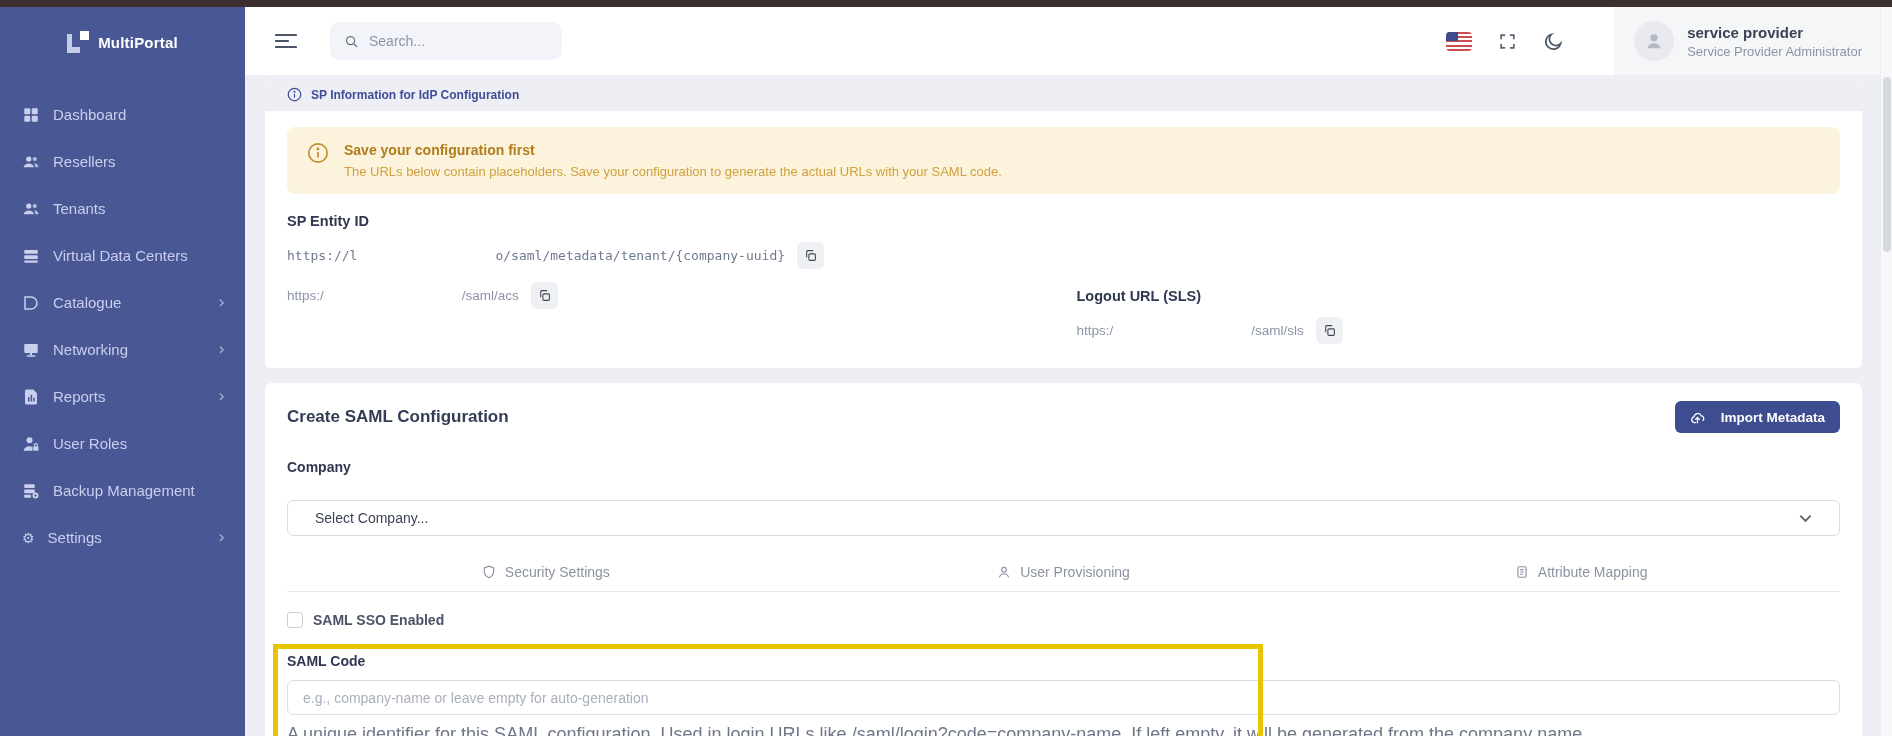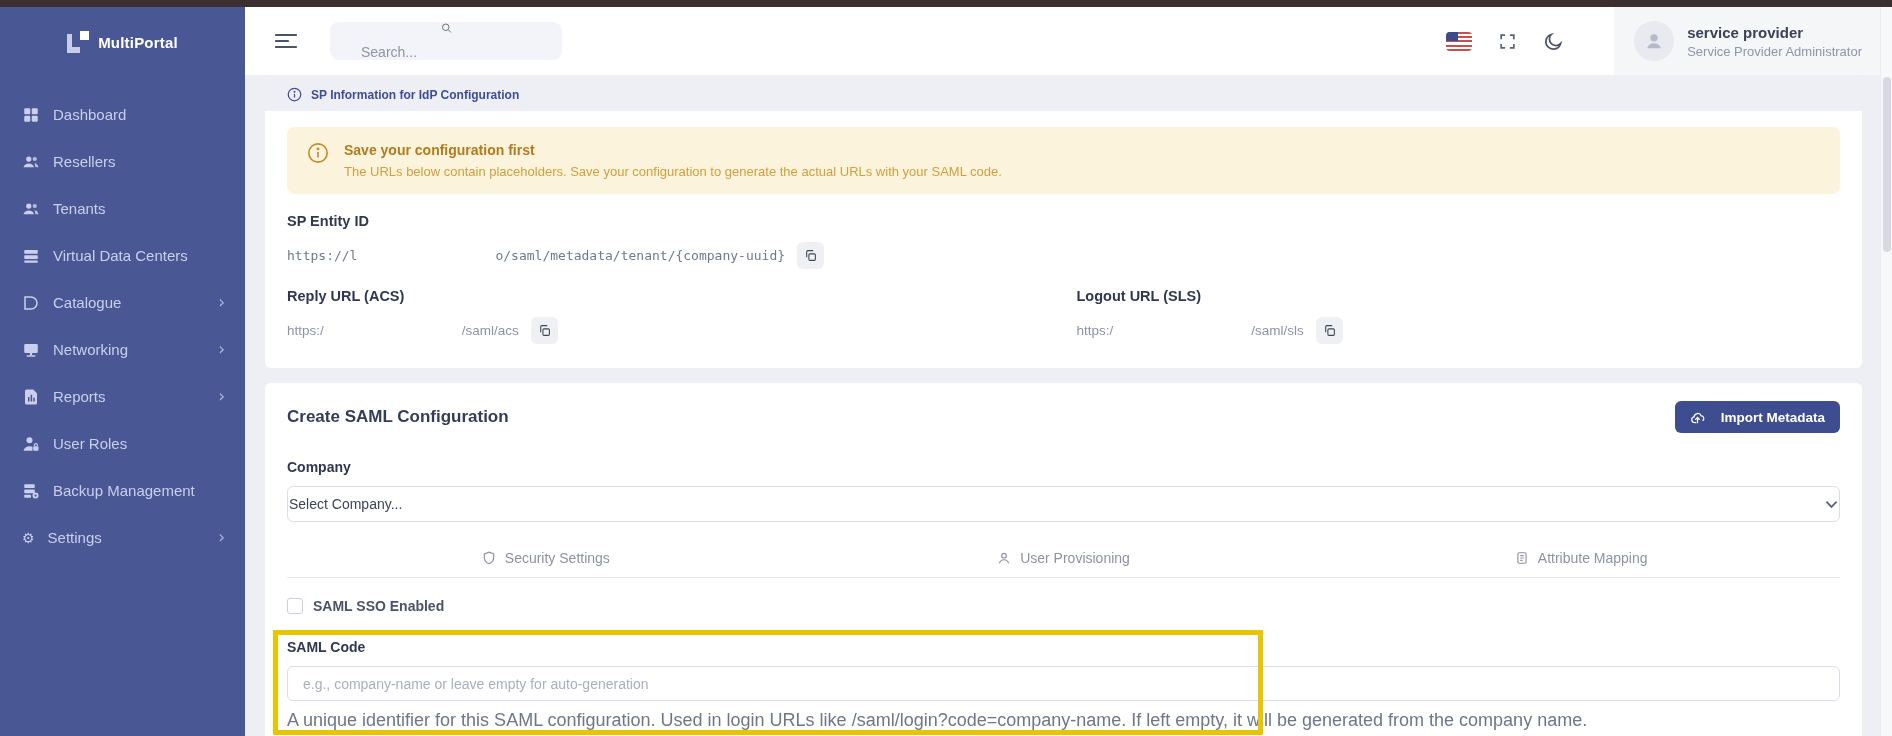--- a/index.html
+++ b/index.html
@@ -17,21 +17,21 @@
   .logo-mark .l2 { position:absolute; right:0; top:0; width:9px; height:9px; background:#ffffff; }
   .logo-text { font-size:15px; font-weight:bold; letter-spacing:.2px; }
   .nav { padding:14px 20px 0 22px; }
   .nav-item { display:flex; align-items:center; gap:13px; height:47px; color:#c9cfec; font-size:15px; cursor:pointer; }
   .nav-item svg { width:18px; height:18px; flex:0 0 18px; }
   .nav-item .chev { margin-left:auto; font-size:17px; line-height:1; color:#aab3d8; font-family:"DejaVu Sans",sans-serif; }
 
   
   .topbar { position:absolute; left:245px; top:7px; width:1647px; height:68px; background:#ffffff; display:flex; align-items:center; z-index:30; }
   .hamburger { margin-left:30px; cursor:pointer; display:flex; }
-  .searchbox { margin-left:33px; width:232px; height:38px; background:#f2f4f9; border-radius:9px; display:flex; align-items:center; gap:10px; padding:0 14px;flex-direction:column; }
+  .searchbox { margin-left:33px; width:232px; height:38px; background:#f2f4f9; border-radius:9px; display:flex; align-items:center; gap:10px; padding:0 14px; }
   .searchbox input { border:none; outline:none; background:transparent; font-size:14px; color:#3a4256; width:170px; font-family:"Liberation Sans",sans-serif; }
   .searchbox input::placeholder { color:#8d95a8; }
   .topbar-right { margin-left:auto; display:flex; align-items:center; gap:26px; }
   .flag { width:26px; height:19px; border-radius:4px; position:relative; overflow:hidden; cursor:pointer;
           background:repeating-linear-gradient(180deg,#cd4c4c 0 2.1px,#ffffff 2.1px 4.2px); }
   .flag::after { content:""; position:absolute; left:0; top:0; width:12px; height:9px; background:#3e4a8c; }
   .icon-btn { cursor:pointer; display:flex; align-items:center; }
   .userbox { height:68px; background:#f5f6f8; display:flex; align-items:center; gap:13px; padding:0 30px 0 20px; margin-left:24px; cursor:pointer; }
   .avatar { width:40px; height:40px; border-radius:50%; background:#e9eaf0; display:flex; align-items:center; justify-content:center; }
   .user-name { font-size:15px; font-weight:bold; color:#3a4256; }
@@ -53,21 +53,21 @@
   .gap-redact { display:inline-block; width:138px; }
   .copy-btn { width:27px; height:27px; margin-left:12px; background:#eef0f4; border:none; border-radius:6px; display:flex; align-items:center; justify-content:center; cursor:pointer; }
   .two-col { display:grid; grid-template-columns:1fr 1fr; column-gap:26px; }
 
   .card2 { margin-top:15px; padding:18px 22px 30px 22px; height:600px; }
   .card2-titlerow { display:flex; align-items:center; justify-content:space-between; }
   .card2-title { font-size:17px; font-weight:bold; color:#333d55; }
   .import-btn { background:#3e4c90; color:#ffffff; border:none; border-radius:6px; height:32px; padding:0 15px; font-size:13.5px; font-weight:bold; display:flex; align-items:center; gap:16px; cursor:pointer; font-family:"Liberation Sans",sans-serif; }
   .form-label { font-weight:bold; font-size:14px; color:#2f3850; }
   .company-label { margin-top:26px; }
-  .select { margin-top:11px; height:36px; border:1px solid #d9dde6; border-radius:6px; display:flex; align-items:center; justify-content:space-between; padding:0 1px; cursor:pointer; background:#fff; }
+  .select { margin-top:25px; height:36px; border:1px solid #d9dde6; border-radius:6px; display:flex; align-items:center; justify-content:space-between; padding:0 27px; cursor:pointer; background:#fff; }
   .select-value { font-size:14px; color:#3c4457; }
 
   .tabs { margin-top:17px; display:flex; border-bottom:1px solid #e6e9ef; }
   .tab { flex:1; height:38px; display:flex; align-items:center; justify-content:center; gap:9px; font-size:14px; color:#8d93a3; cursor:pointer; }
   .tab.active { background:#f2f4f8; color:#3f4d99; font-weight:bold; border-bottom:3px solid #3e4c90; border-radius:4px 4px 0 0; }
   .gear-glyph::before { content:"\2699"; font-family:"DejaVu Sans",sans-serif; font-size:14px; line-height:1; }
 
   .check-row { margin-top:20px; display:flex; align-items:center; gap:10px; }
   .checkbox { width:16px; height:16px; border:1.5px solid #c9cfdb; border-radius:3px; background:#fff; cursor:pointer; }
   .check-label { font-size:14px; font-weight:bold; color:#4a5368; }
@@ -258,21 +258,20 @@
         <button class="copy-btn">
           <svg width="13" height="13" viewBox="0 0 24 24" fill="none" stroke="#3f4654" stroke-width="2">
               <rect x="9" y="9" width="12" height="12" rx="2"></rect>
               <path d="M5 15V5a2 2 0 0 1 2-2h10"></path>
             </svg>
         </button>
       </div>
 
       <div class="two-col">
         <div>
-          <div class="fld-label">Reply URL (ACS)</div>
           <div class="code-row">
             <span class="plain-url">https:/</span>
             <span class="gap-redact"></span>
             <span class="plain-url">/saml/acs</span>
             <button class="copy-btn">
               <svg width="13" height="13" viewBox="0 0 24 24" fill="none" stroke="#3f4654" stroke-width="2">
                   <rect x="9" y="9" width="12" height="12" rx="2"></rect>
                   <path d="M5 15V5a2 2 0 0 1 2-2h10"></path>
                 </svg>
             </button>

